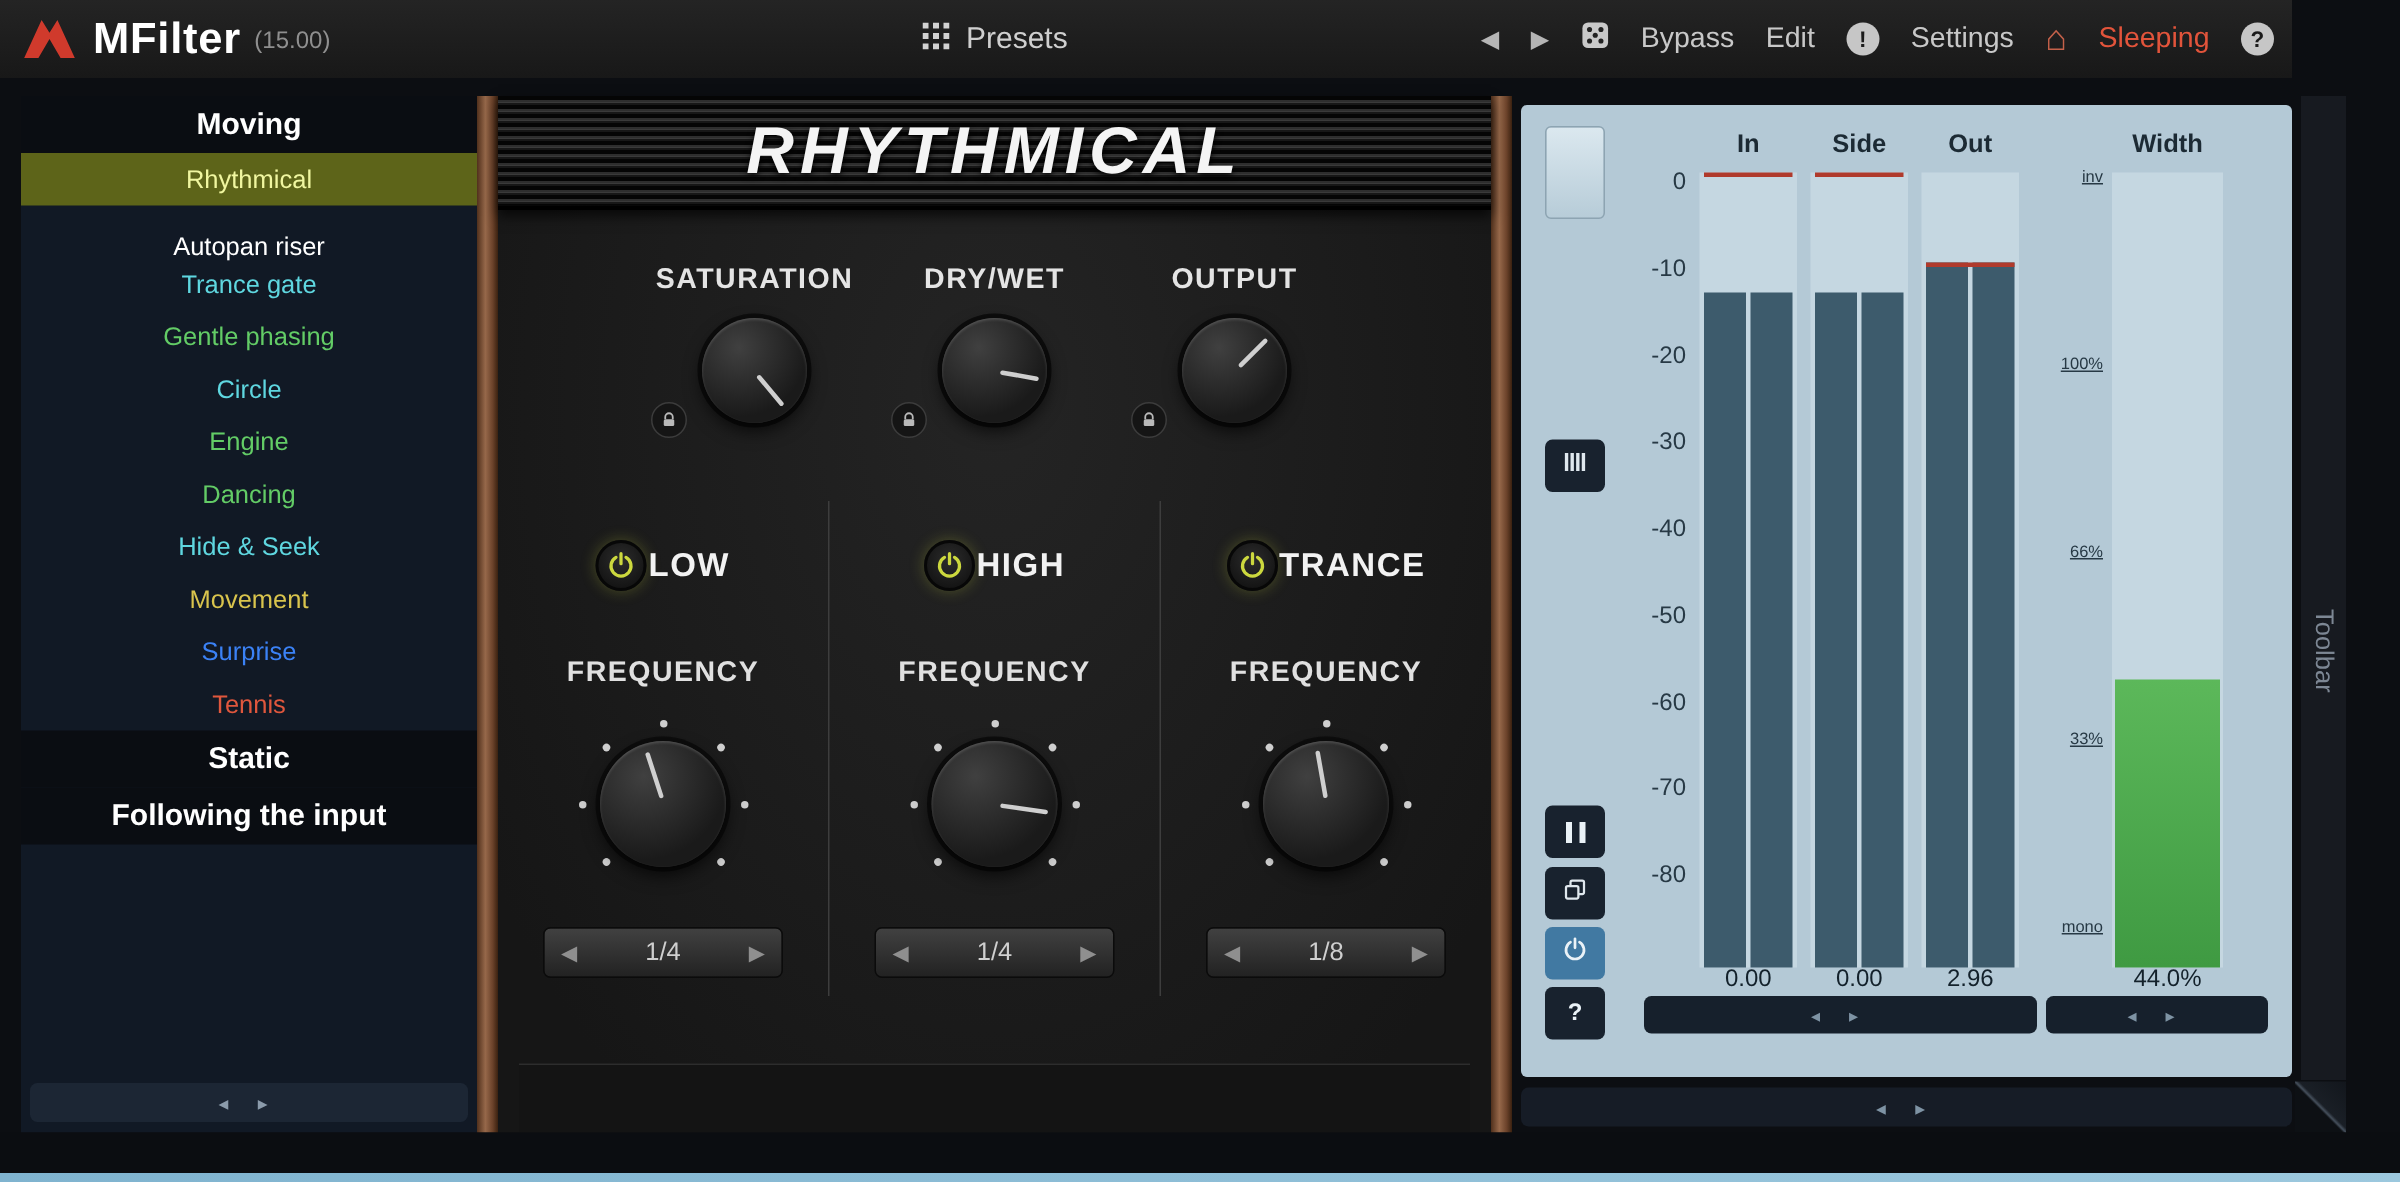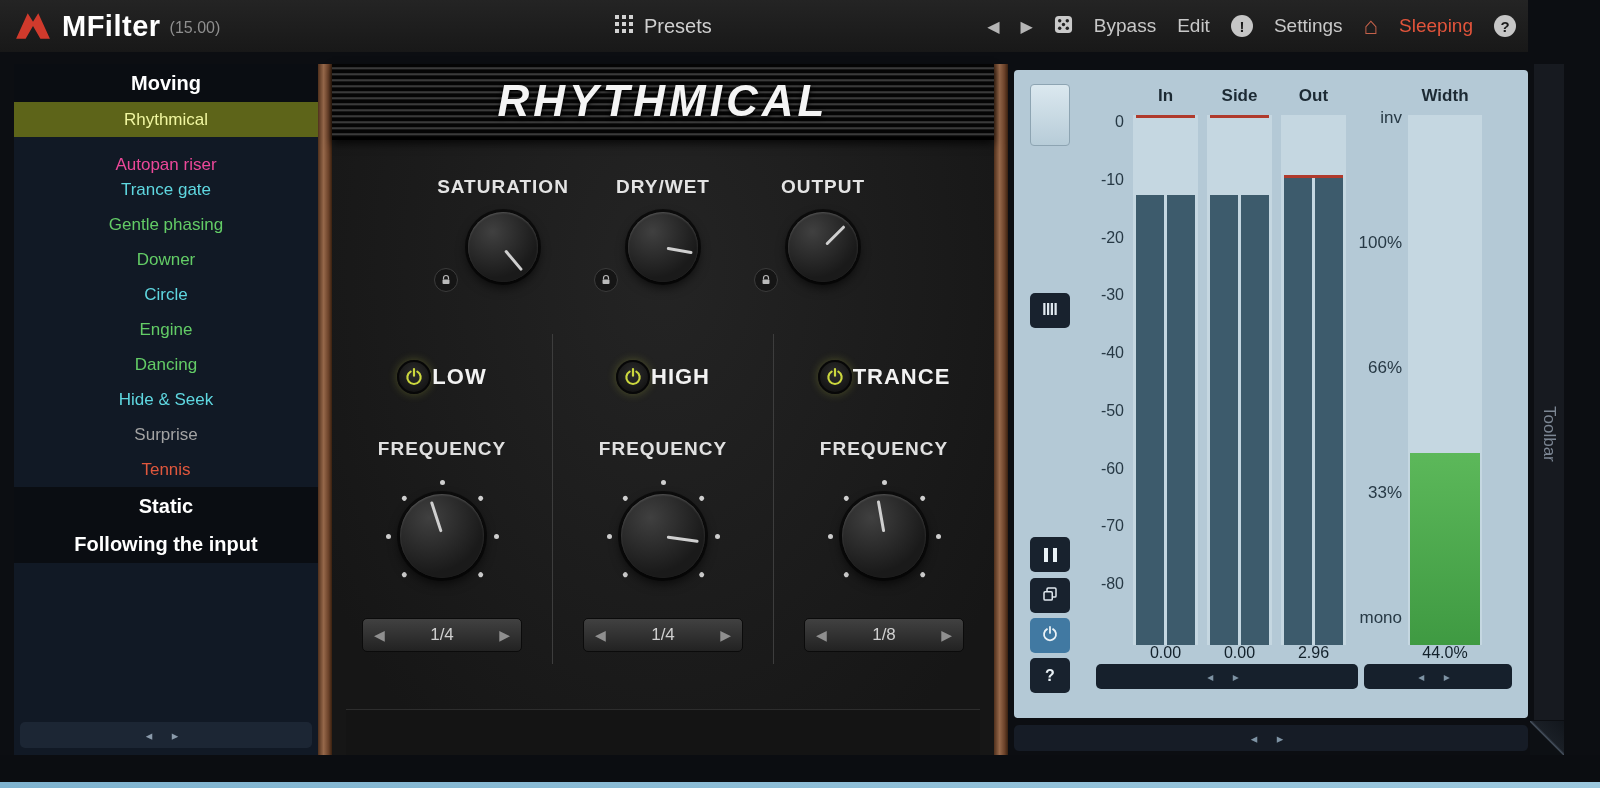--- a/index.html
+++ b/index.html
@@ -98,21 +98,21 @@
   .mp-h { position:absolute; top:16px; text-align:center; font-weight:bold; font-size:17px; color:#1c2a34; }
   .db-col { position:absolute; left:62px; width:48px; top:44px; height:478px;
     display:flex; flex-direction:column; justify-content:space-between; align-items:flex-end;
     color:#273945; font-size:16px; line-height:16px; }
   .strip { position:absolute; top:45px; height:530px; width:65px; background:#c5d7e1;
     display:flex; align-items:flex-end; gap:3px; padding:0 3px; }
   .strip .bar { flex:1; background:#3d5b6c; }
   .peak { position:absolute; left:3px; right:3px; height:3px; background:#b03a2c; }
   .width-lbls { position:absolute; left:336px; width:52px; top:40px; height:516px;
     display:flex; flex-direction:column; justify-content:space-between; align-items:flex-end;
-    color:#273945; font-size:17px; line-height:16px; }
+    color:#273945; font-size:11px; line-height:16px;text-decoration:underline; }
   .wstrip { padding:0; }
   .widthbar { position:absolute; left:2px; right:2px; bottom:0;
     background:linear-gradient(#5cb85a,#3f9a42); }
   .mp-v { position:absolute; top:574px; text-align:center; font-size:16px; color:#13212b; }
   .mp-scroll { position:absolute; top:594px; height:25px; background:#16202c; border-radius:5px;
     color:#7e93a4; display:flex; align-items:center; justify-content:center;
     font-size:12px; letter-spacing:8px; cursor:pointer; }
 
   
   .toolbar-strip { position:absolute; left:1534px; top:64px; width:30px; height:656px; background:#171a20; }
@@ -180,45 +180,45 @@
   </div>
 </div>
 
 <div class="sidebar">
   <div class="side-header">Moving</div>
 
   <div class="side-item sel">
       <span style="color: rgb(240, 246, 160);">Rhythmical</span>
     </div>
   <div class="side-item">
-      <span style="color: #ec4899; margin-top: 20px;">Autopan riser</span>
+      <span style="color: #ffffff; margin-top: 20px;">Autopan riser</span>
     </div>
   <div class="side-item">
       <span style="color: rgb(95, 215, 224);">Trance gate</span>
     </div>
   <div class="side-item">
       <span style="color: rgb(99, 204, 102);">Gentle phasing</span>
     </div>
   <div class="side-item">
-      <span style="color: rgb(99, 204, 102);">Downer</span>
-    </div>
-  <div class="side-item">
       <span style="color: rgb(95, 215, 224);">Circle</span>
     </div>
   <div class="side-item">
       <span style="color: rgb(99, 204, 102);">Engine</span>
     </div>
   <div class="side-item">
       <span style="color: rgb(99, 204, 102);">Dancing</span>
     </div>
   <div class="side-item">
       <span style="color: rgb(95, 215, 224);">Hide &amp; Seek</span>
     </div>
   <div class="side-item">
-      <span style="color: #a3a3a3;">Surprise</span>
+      <span style="color: rgb(217, 196, 77);">Movement</span>
+    </div>
+  <div class="side-item">
+      <span style="color: #3b82f6;">Surprise</span>
     </div>
   <div class="side-item">
       <span style="color: rgb(224, 87, 61);">Tennis</span>
     </div>
 
   <div class="side-header">Static</div>
   <div class="side-header">Following the input</div>
 
   <div class="side-scroll">◂ ▸</div>
 </div>

